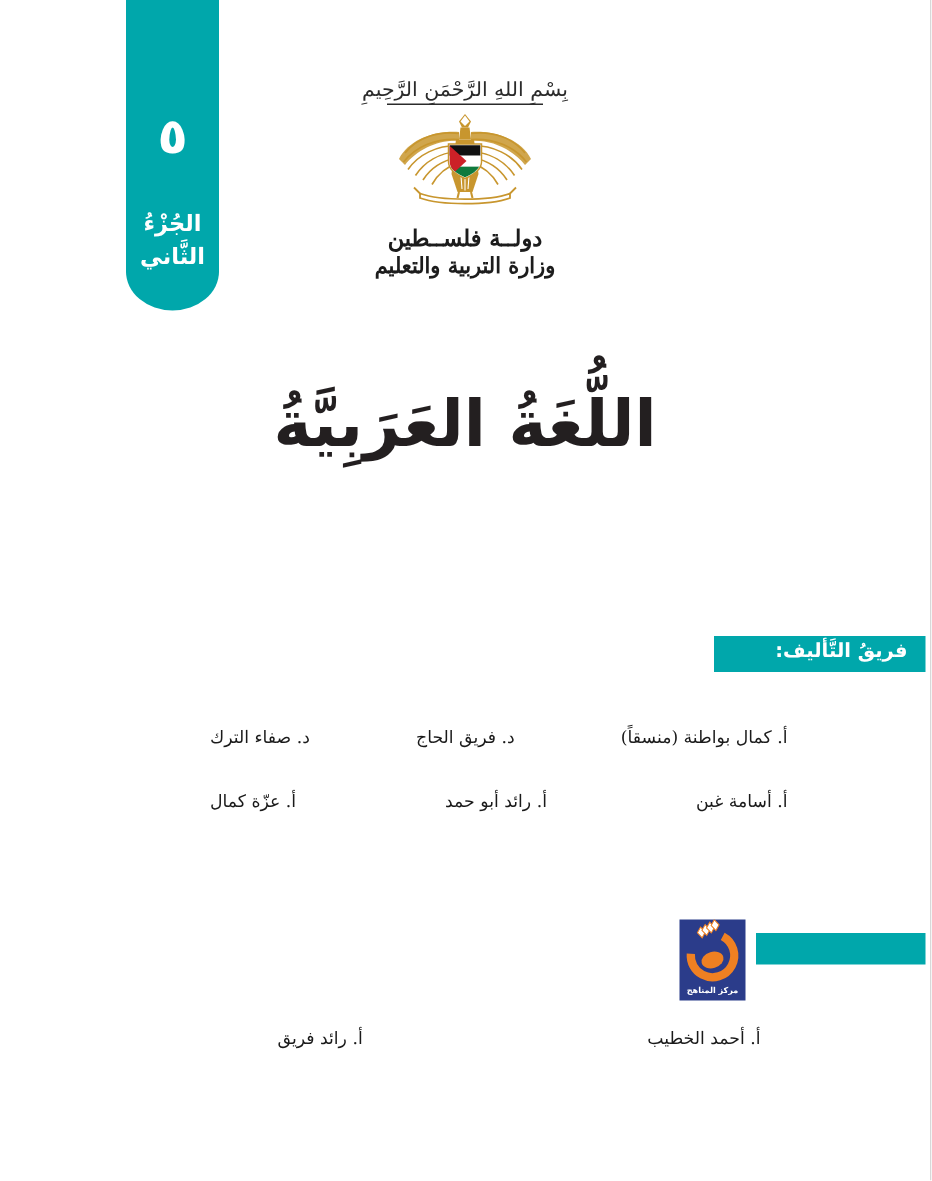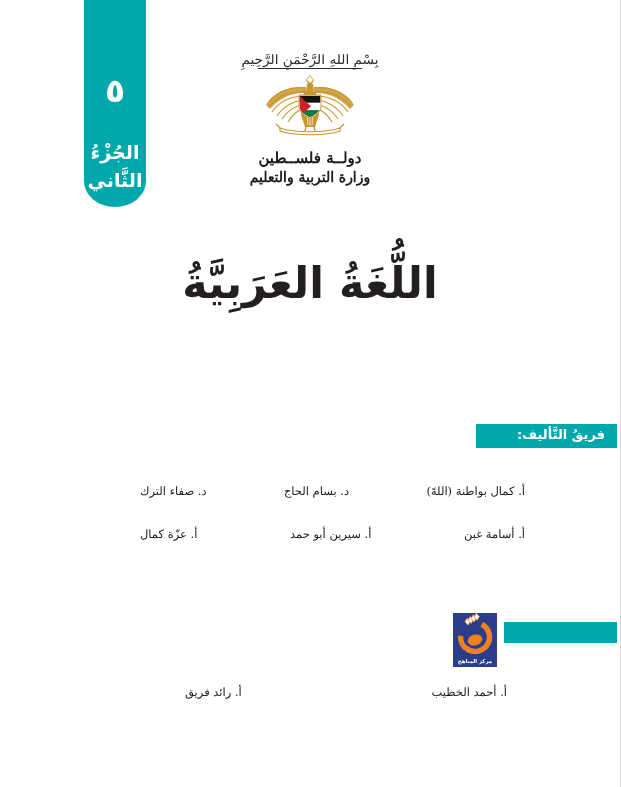--- a/index.html
+++ b/index.html
@@ -43,21 +43,21 @@
     line-height: 1;
     font-weight: bold;
     color: #ffffff;
     font-family: "DejaVu Sans", sans-serif;
   }
   #volume-label {
     position: absolute;
     left: 0;
     right: 0;
     top: 145px;
-    font-size: 19px;
+    font-size: 15px;
     line-height: 1.45;
     font-weight: bold;
     color: #ffffff;
     font-family: "DejaVu Sans", sans-serif;
   }
   #volume-label span { display: block; }
 
   
   #ministry-block {
     position: absolute;
@@ -266,30 +266,30 @@
   </div>
 
   <div id="book-title">اللُّغَةُ العَرَبِيَّةُ</div>
 
   <div id="team-band">
     <div id="team-band-label">فريقُ التَّأليف:</div>
   </div>
 
   <div class="author-row" id="author-row-1">
     <div class="cells">
-      <div class="author-name">أ. كمال بواطنة (اللهً)</div>
-      <div class="author-name">د. بسام الحاج</div>
+      <div class="author-name">أ. كمال بواطنة (منسقاً)</div>
+      <div class="author-name">د. فريق الحاج</div>
       <div class="author-name">د. صفاء الترك</div>
     </div>
   </div>
 
   <div class="author-row" id="author-row-2">
     <div class="cells">
       <div class="author-name">أ. أسامة غبن</div>
-      <div class="author-name">أ. سيرين أبو حمد</div>
+      <div class="author-name">أ. رائد أبو حمد</div>
       <div class="author-name">أ. عزّة كمال</div>
     </div>
   </div>
 
   <div class="author-row" id="author-row-3">
     <div class="cells">
       <div class="author-name">أ. أحمد الخطيب</div>
       <div class="author-name">أ. رائد فريق</div>
     </div>
   </div>

